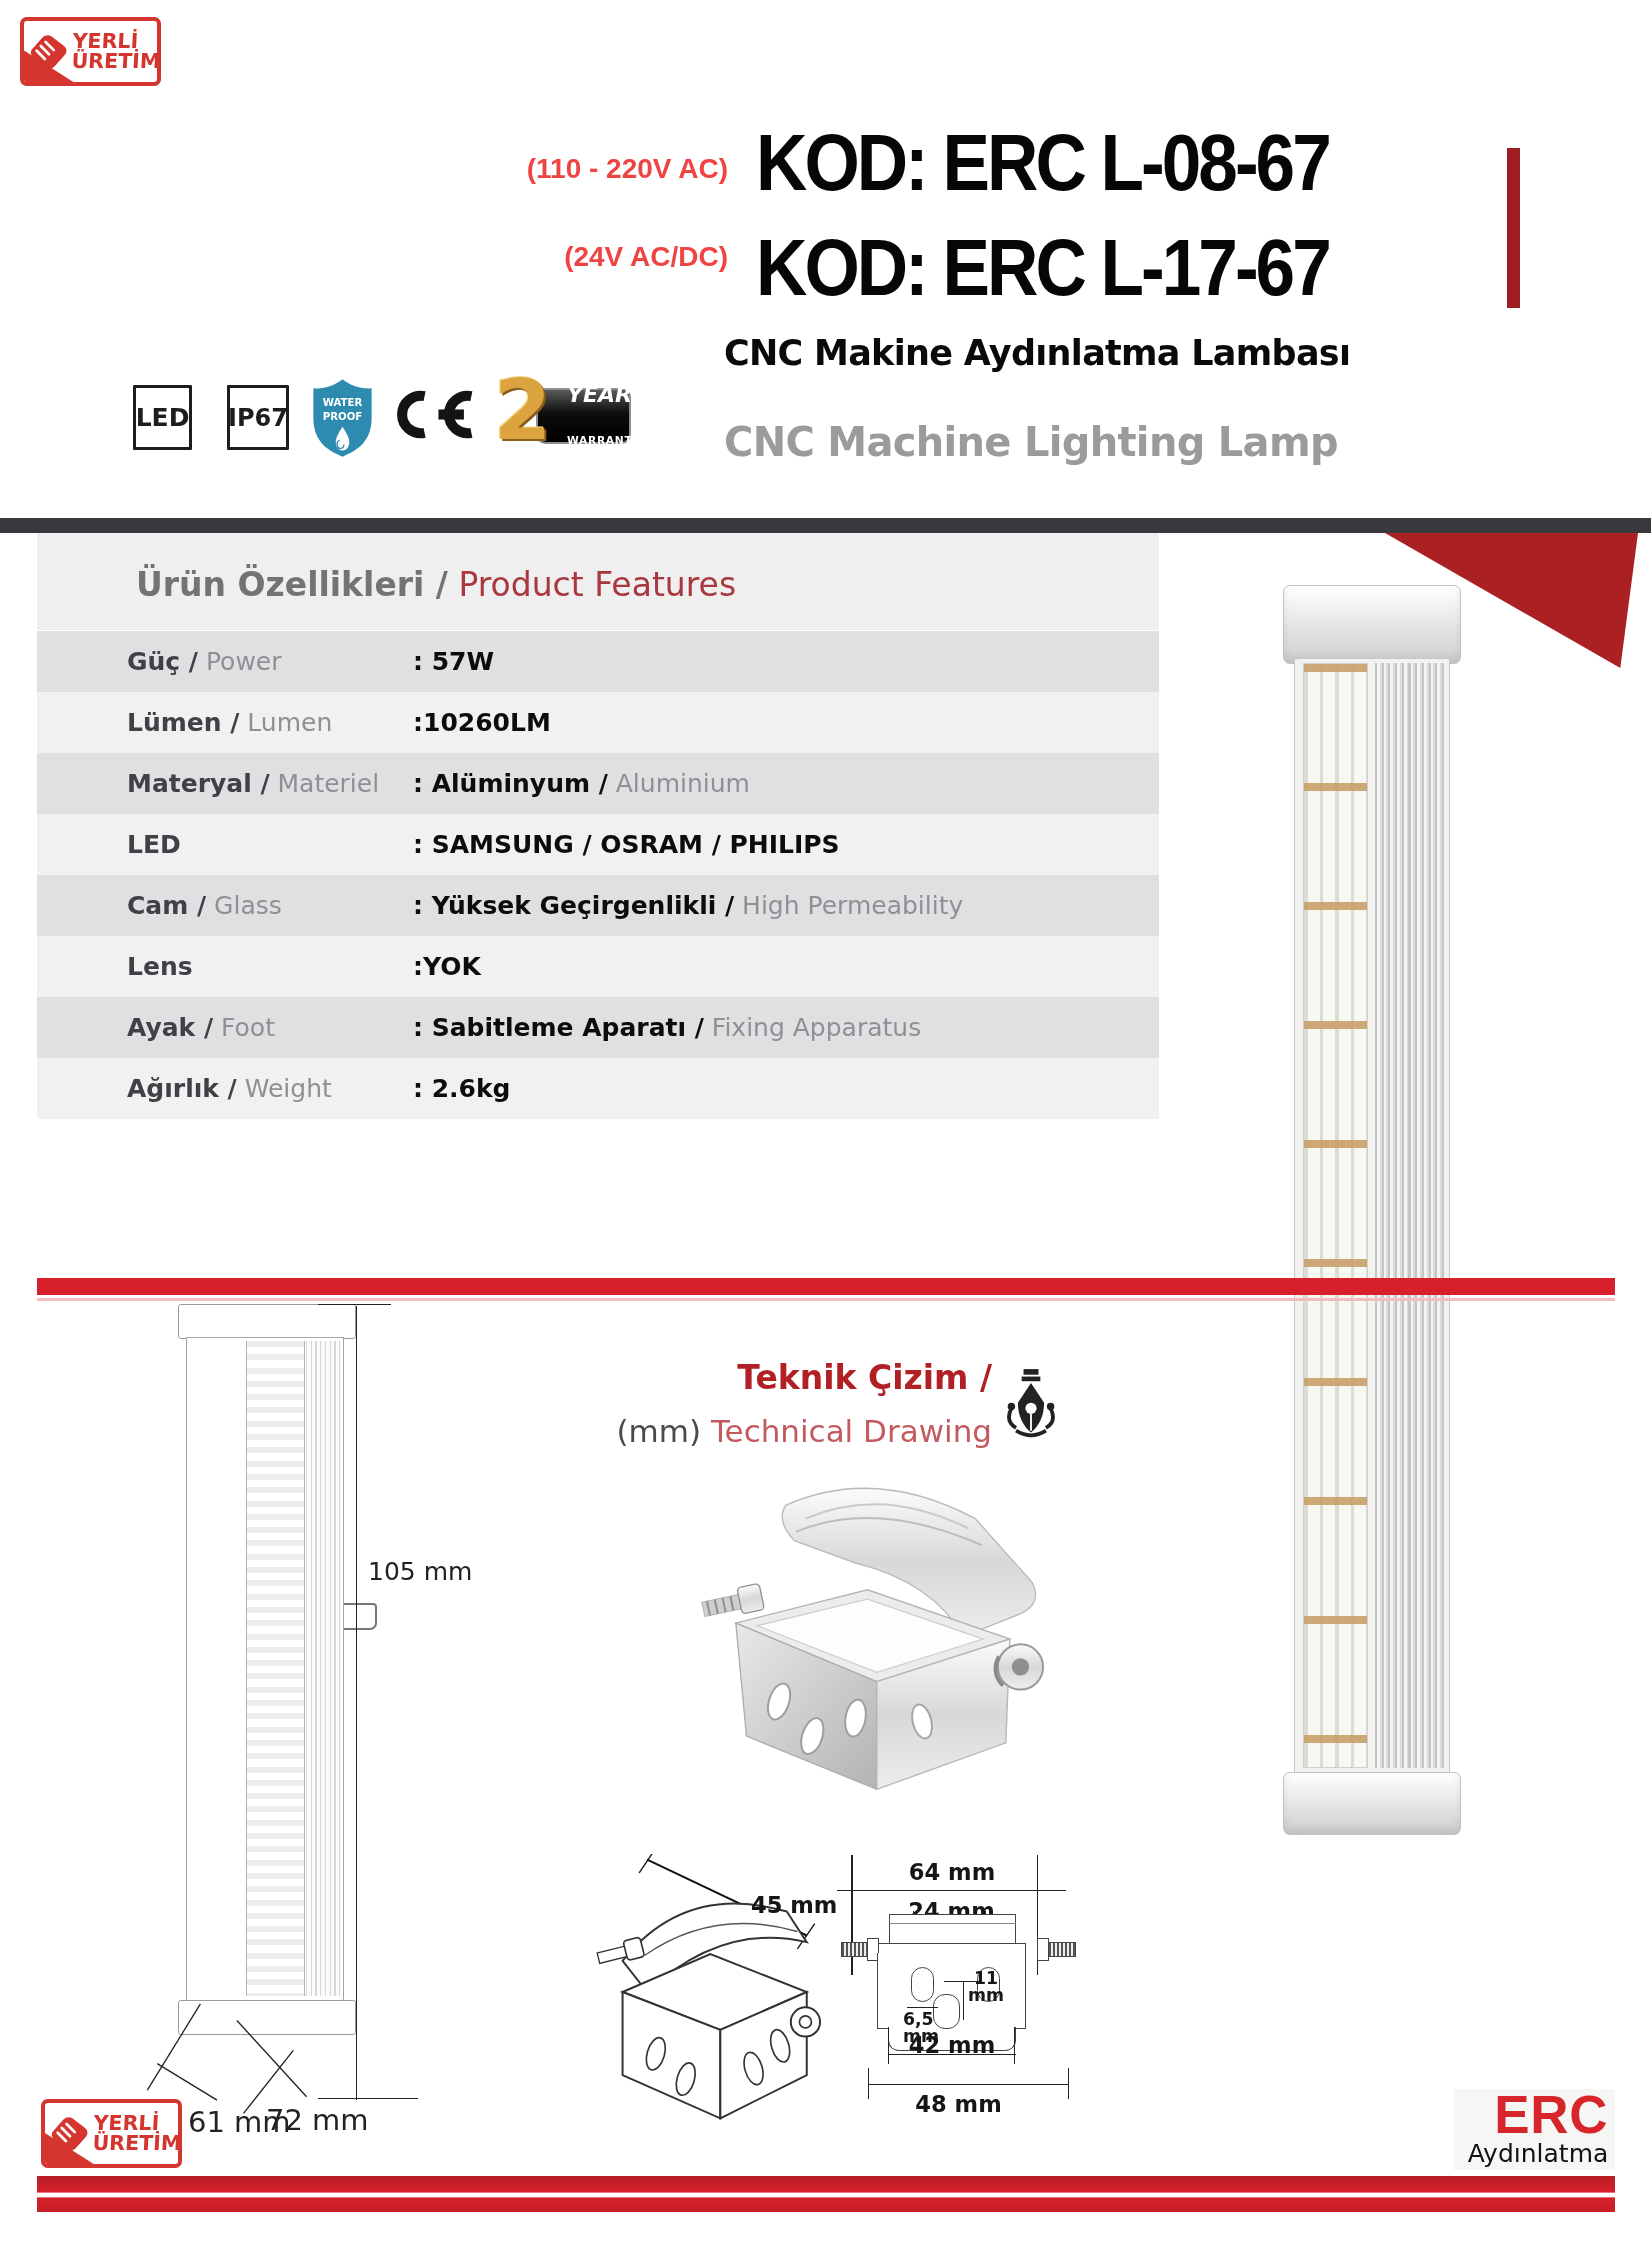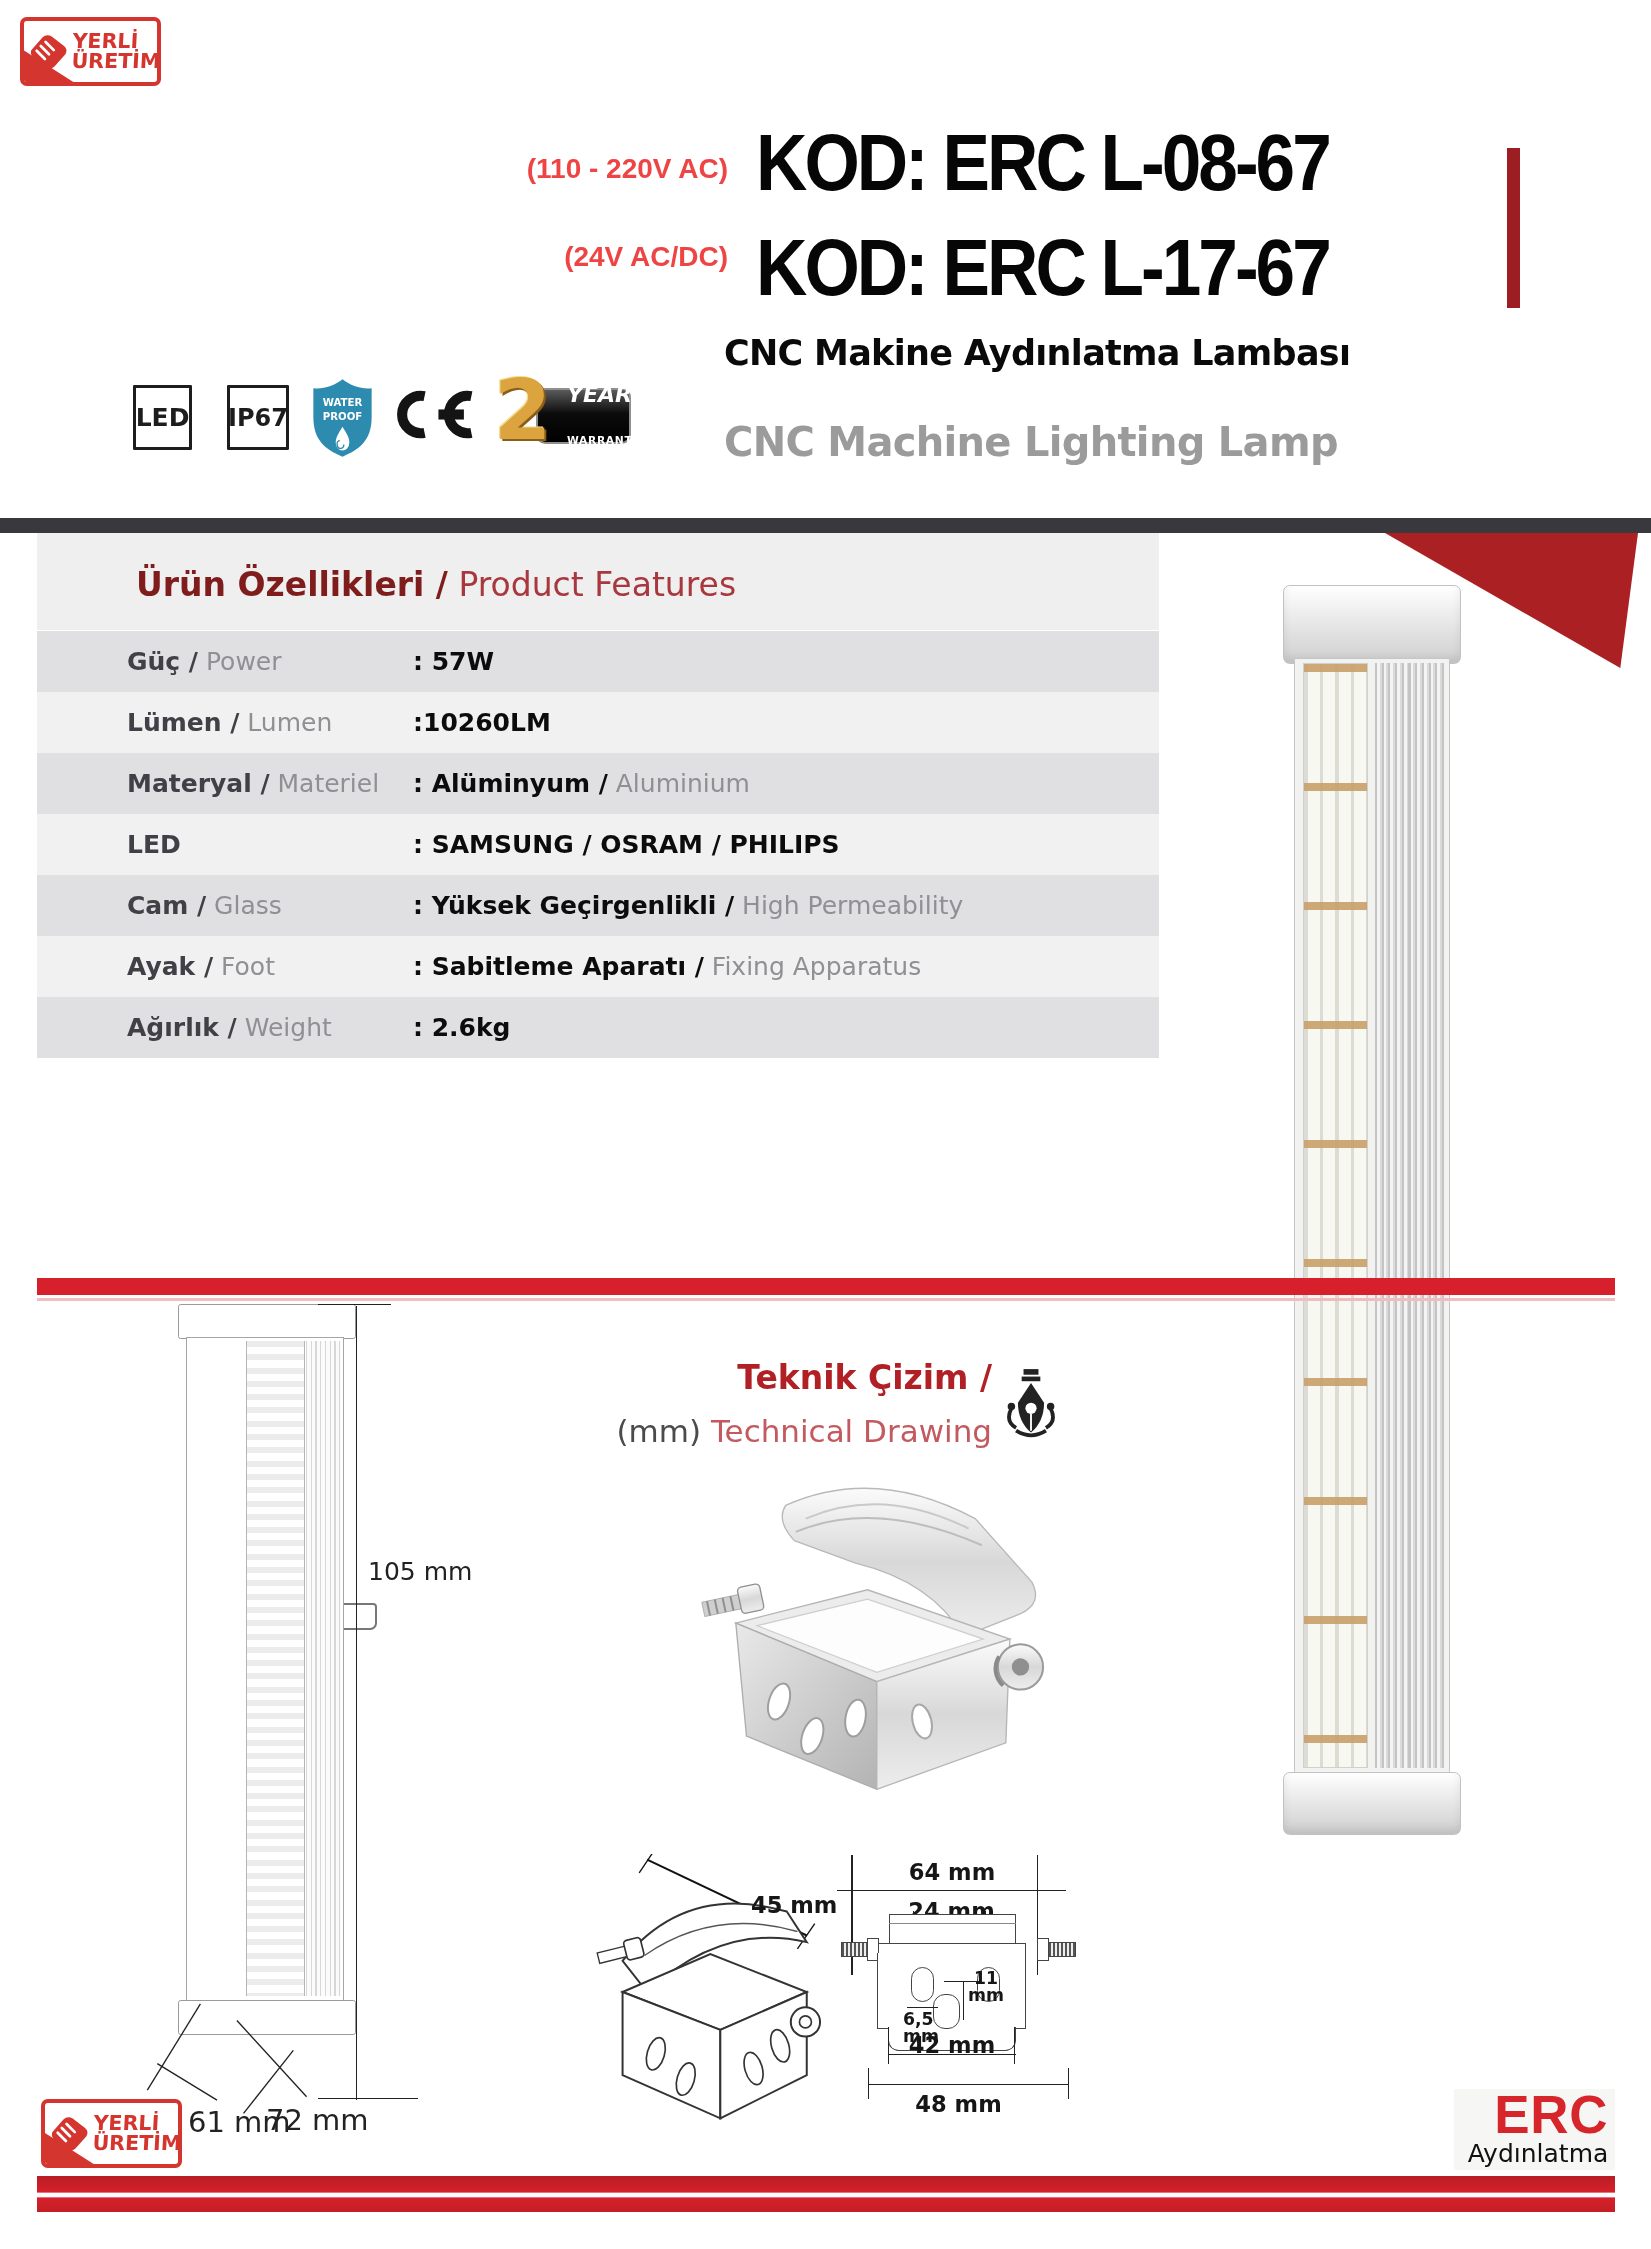--- a/index.html
+++ b/index.html
@@ -41,21 +41,21 @@
       color:#fff;display:flex;flex-direction:column;justify-content:center;padding-left:29px;box-sizing:border-box;gap:28px;}
   .warr-box .yr{font-size:22px;font-weight:bold;font-style:italic;line-height:1;}
   .warr-box .wr{font-size:10.7px;font-weight:bold;letter-spacing:0.7px;line-height:1.3;}
   .warr .two{position:absolute;left:-1.3px;top:-10.7px;font-size:83px;font-weight:bold;
       color:#dba43e;text-shadow:2px 2px 0 #8a5d1a,-1.3px -1.3px 0 #f6d98c;line-height:1;}
 
   
   .darkbar{position:absolute;left:0;top:518px;width:1651px;height:15.3px;background:#39383c;}
   .panel-head{position:absolute;left:37px;top:533px;width:1122px;height:97px;background:#efeff0;}
   .panel-title{position:absolute;left:99px;top:32px;font-size:33px;white-space:nowrap;}
-  .panel-title .b{color:#7f1d1d;font-weight:bold;}
+  .panel-title .b{color:#737373;font-weight:bold;}
   .panel-title .l{color:#a8383e;font-weight:normal;}
   .rows{position:absolute;left:37px;top:631px;width:1122px;}
   .frow{width:100%;height:61px;display:flex;align-items:center;box-sizing:border-box;}
   .frow:nth-child(odd){background:#e0e0e2;}
   .frow:nth-child(even){background:#f1f1f2;}
   .fcell-label{width:376px;padding-left:90px;box-sizing:border-box;font-size:25px;white-space:nowrap;}
   .fcell-value{flex:1;font-size:25px;white-space:nowrap;}
   .tb{font-weight:bold;color:#414046;}
   .tl{font-weight:normal;color:#8f8f94;}
   .vb{font-weight:bold;color:#0c0c0c;}
@@ -199,20 +199,24 @@
         <div class="fcell-label"><span class="tb">Materyal /</span> <span class="tl">Materiel</span></div>
         <div class="fcell-value"><span class="vb">: Alüminyum /</span> <span class="tl">Aluminium</span><span class="va"></span></div>
       </div>
       <div class="frow">
         <div class="fcell-label"><span class="tb">LED</span> <span class="tl"></span></div>
         <div class="fcell-value"><span class="vb">: SAMSUNG / OSRAM / PHILIPS</span> <span class="tl"></span><span class="va"></span></div>
       </div>
       <div class="frow">
         <div class="fcell-label"><span class="tb">Cam /</span> <span class="tl">Glass</span></div>
         <div class="fcell-value"><span class="vb">: Yüksek Geçirgenlikli /</span> <span class="tl">High Permeability</span><span class="va"></span></div>
+      </div>
+      <div class="frow">
+        <div class="fcell-label"><span class="tb">Lens</span> <span class="tl"></span></div>
+        <div class="fcell-value"><span class="vb">:YOK</span> <span class="tl"></span><span class="va"></span></div>
       </div>
       <div class="frow">
         <div class="fcell-label"><span class="tb">Ayak /</span> <span class="tl">Foot</span></div>
         <div class="fcell-value"><span class="vb">: Sabitleme Aparatı /</span> <span class="tl">Fixing Apparatus</span><span class="va"></span></div>
       </div>
       <div class="frow">
         <div class="fcell-label"><span class="tb">Ağırlık /</span> <span class="tl">Weight</span></div>
         <div class="fcell-value"><span class="vb">: 2.6kg</span> <span class="tl"></span><span class="va"></span></div>
       </div>
     </div>

